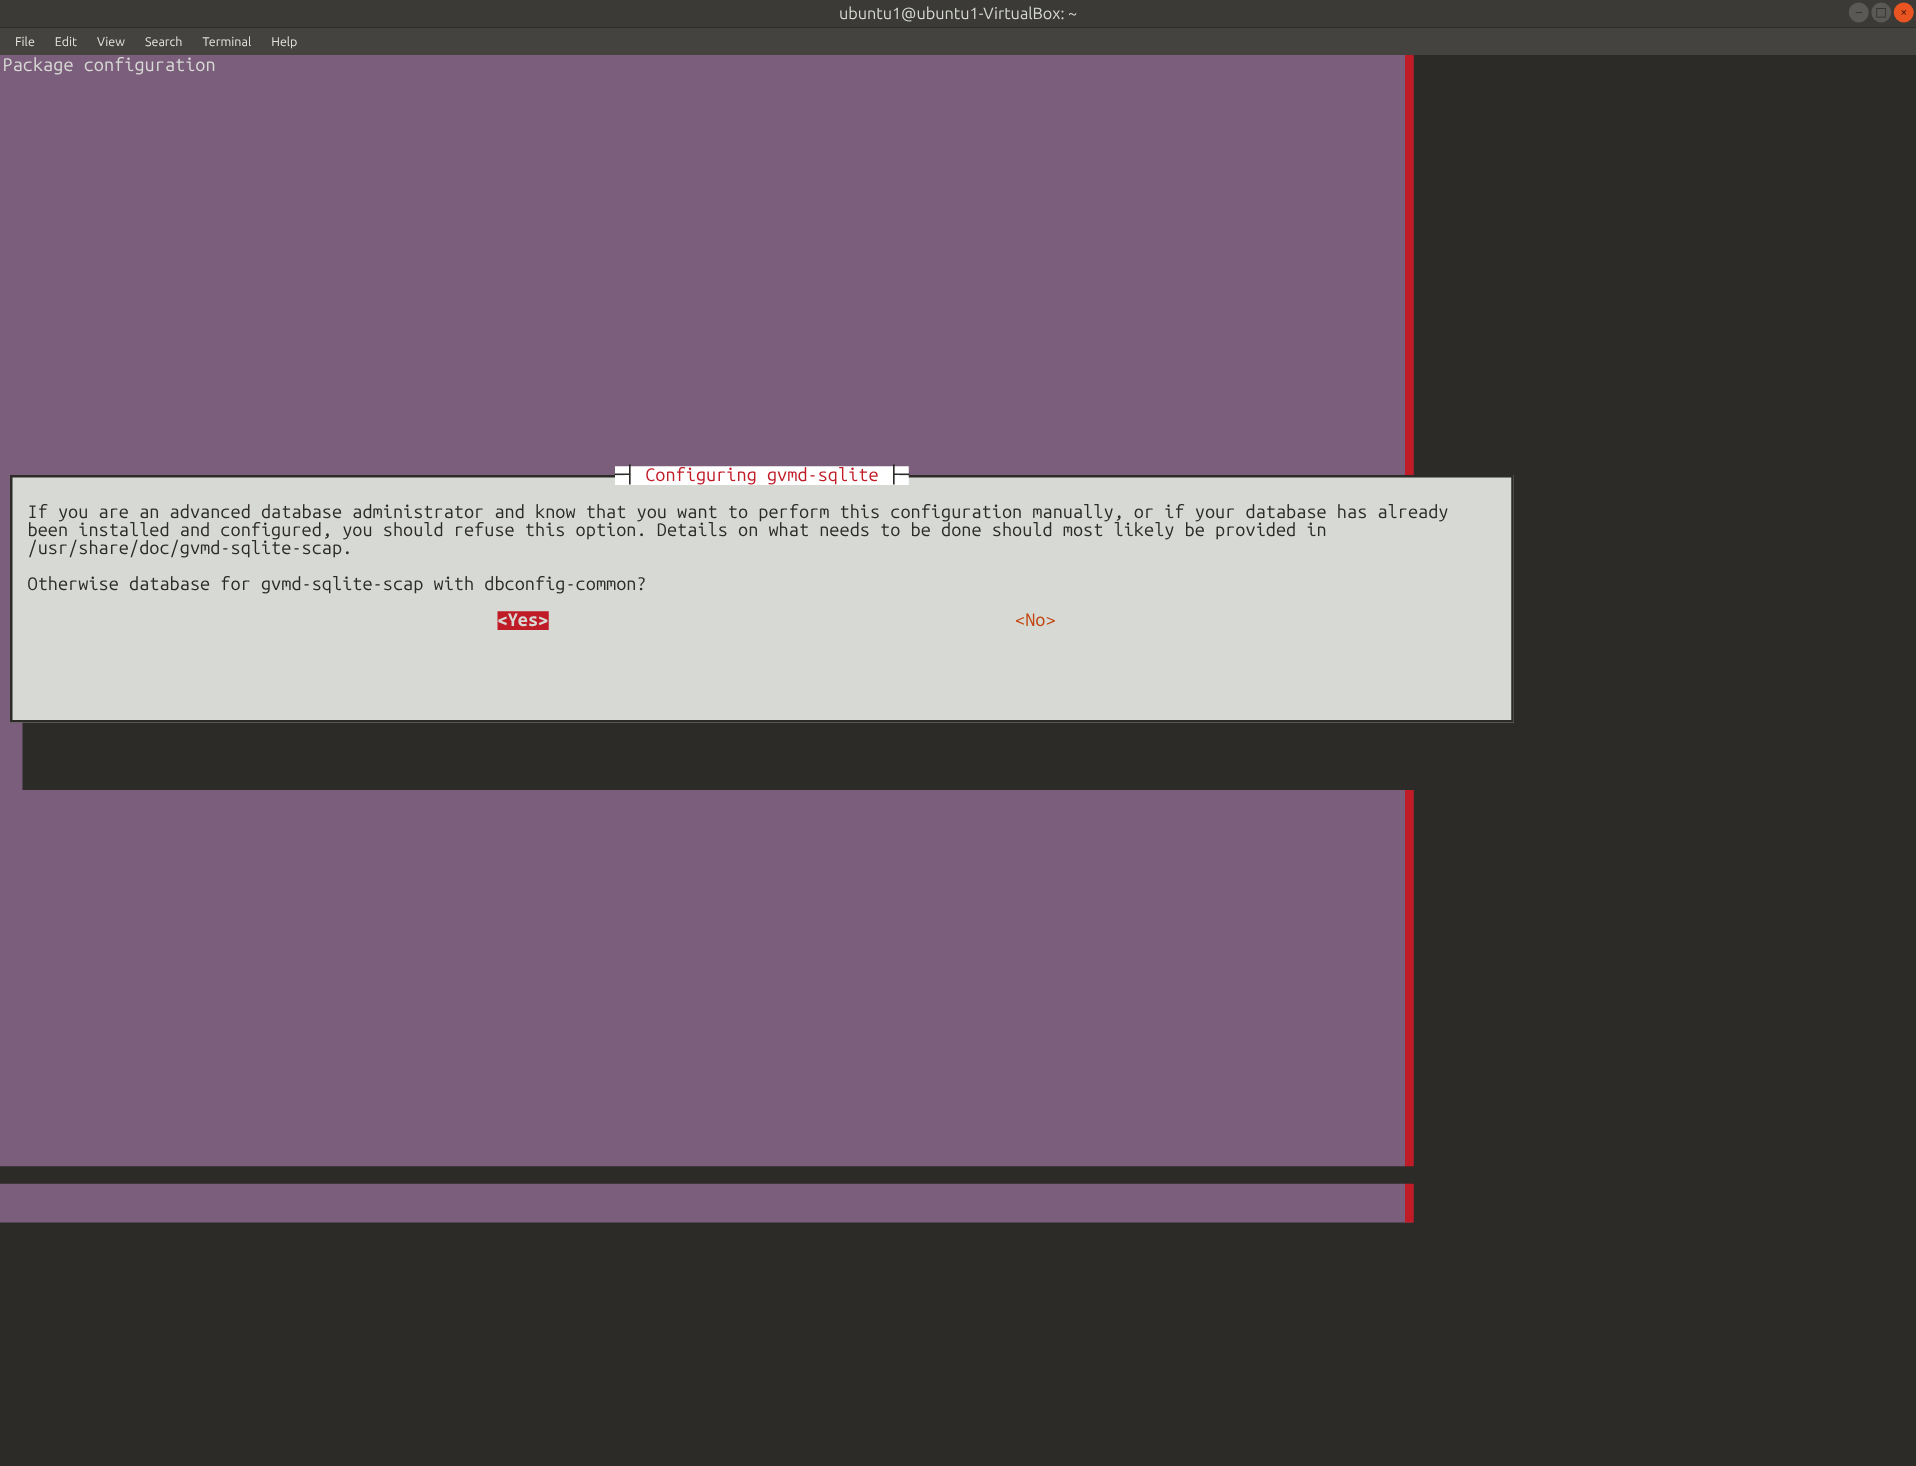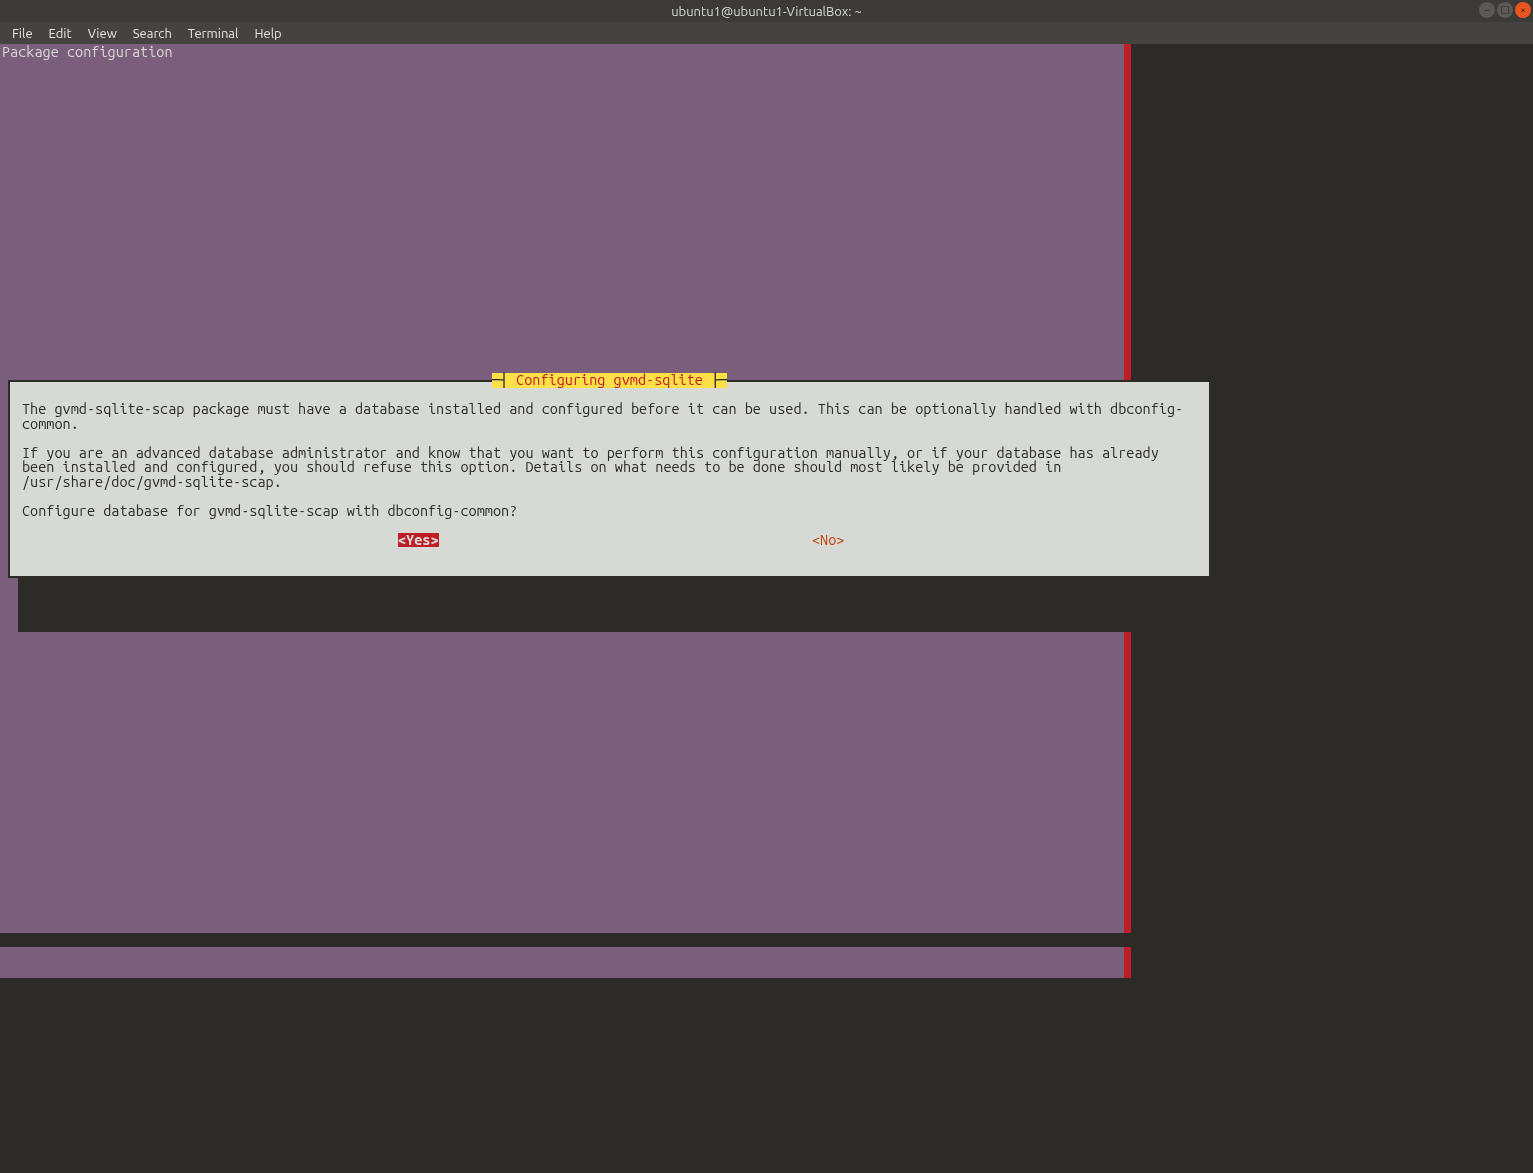--- a/index.html
+++ b/index.html
@@ -48,21 +48,21 @@
   .win-btn.close { background: #e95420; color: #3a130a; }
   
   .menubar {
     height: 22px;
     background: #45433f;
     display: flex;
     align-items: center;
     gap: 0;
     padding: 0 4px;
     font-family: "Ubuntu","DejaVu Sans",sans-serif;
-    font-size: 13px;
+    font-size: 10px;
     color: #e6e4df;
   }
   .menu-item { padding: 2px 8px; }
   
   .terminal {
     position: relative;
     width: 1533px;
     height: 1129px; 
     background: #2c2b28;
   }
@@ -96,21 +96,21 @@
     border: 2px solid #2c2b28;
   }
   .dialog-title-wrap {
     position: absolute;
     top: -9px;
     left: 0; right: 0;
     text-align: center;
   }
   .dialog-title {
     display: inline-block;
-    background: #fde047;
+    background: #ffffff;
     color: #c01c28;
     padding: 0 0;
   }
   .dialog-title .dash { color: #2c2b28; }
   .dialog-body {
     padding: 20px 12px 6px 12px;
   }
   .dialog-body p {
     color: #2c2b28;
     margin: 0 0 14.5px 0;
@@ -180,23 +180,22 @@
     <div class="dialog-shadow" style="left:18px; top:392px; width:1201px; height:196px;"></div>
 
     <div class="dialog" style="left:8px; top:336px; width:1203px; height:198px;">
       <div class="dialog-title-wrap">
         <span class="dialog-title">
           <span class="dash">─┤ </span><span>Configuring gvmd-sqlite</span><span class="dash"> ├─</span>
         </span>
       </div>
 
       <div class="dialog-body">
-        <p>The gvmd-sqlite-scap package must have a database installed and configured before it can be used. This can be optionally handled with dbconfig-common.</p>
         <p>If you are an advanced database administrator and know that you want to perform this configuration manually, or if your database has already been installed and configured, you should refuse this option. Details on what needs to be done should most likely be provided in /usr/share/doc/gvmd-sqlite-scap.</p>
-        <p class="last">Configure database for gvmd-sqlite-scap with dbconfig-common?</p>
+        <p class="last">Otherwise database for gvmd-sqlite-scap with dbconfig-common?</p>
 
         <div class="dialog-buttons">
           <span class="dlg-btn selected cell-text" style="left:376px;font-weight:bold;">&lt;Yes&gt;</span>
           <span class="dlg-btn cell-text" style="left:790px;">&lt;No&gt;</span>
         </div>
       </div>
     </div>
 
     <div class="bottom-darkline" style="top:889px;"></div>
 

